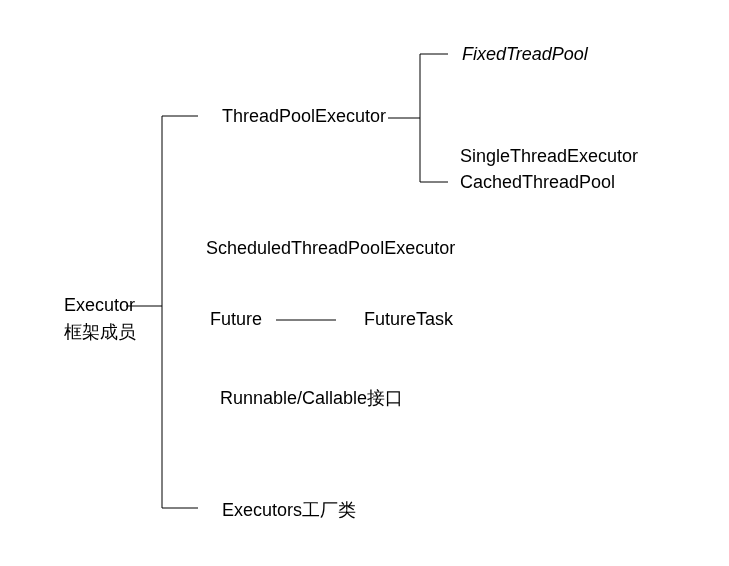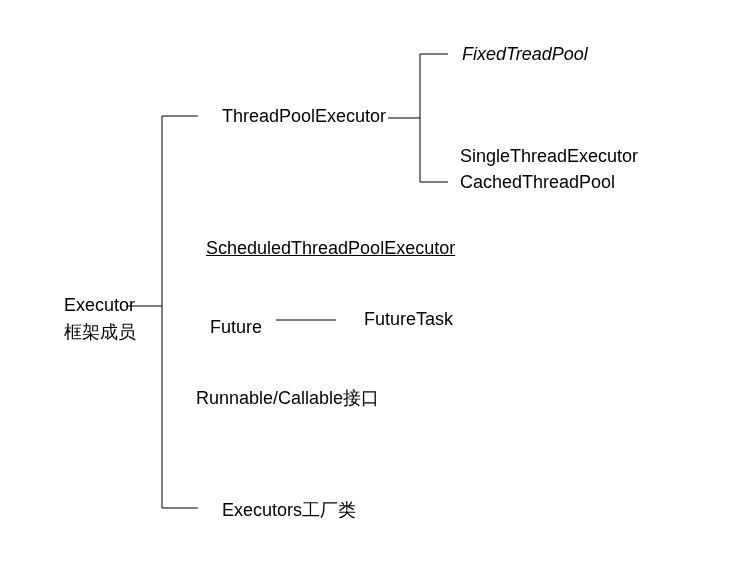--- a/index.html
+++ b/index.html
@@ -44,21 +44,21 @@
 
   <line x1="276" y1="320" x2="336" y2="320" stroke="#000" stroke-width="1"></line>
 </svg>
 
 <div class="node" style="left:64px; top:295px;">
   <div>Executor</div>
   <div style="margin-top:4px;">框架成员</div>
 </div>
 
 <div class="node" style="left:222px; top:106px;">ThreadPoolExecutor</div>
-<div class="node" style="left:206px; top:238px;text-decoration:underline;">ScheduledThreadPoolExecutor</div>
-<div class="node" style="left:210px; top:317px;">Future</div>
+<div class="node" style="left:206px; top:238px;">ScheduledThreadPoolExecutor</div>
+<div class="node" style="left:210px; top:309px;">Future</div>
 <div class="node" style="left:364px; top:309px;">FutureTask</div>
-<div class="node" style="left:196px; top:386px;">Runnable/Callable接口</div>
+<div class="node" style="left:220px; top:386px;">Runnable/Callable接口</div>
 <div class="node" style="left:222px; top:498px;">Executors工厂类</div>
 
 <div class="node" style="left:462px; top:44px;font-style:italic;">FixedTreadPool</div>
 <div class="node" style="left:460px; top:108px;margin-top:38px;">SingleThreadExecutor</div>
 <div class="node" style="left:460px; top:172px;">CachedThreadPool</div>
 
 </body></html>

